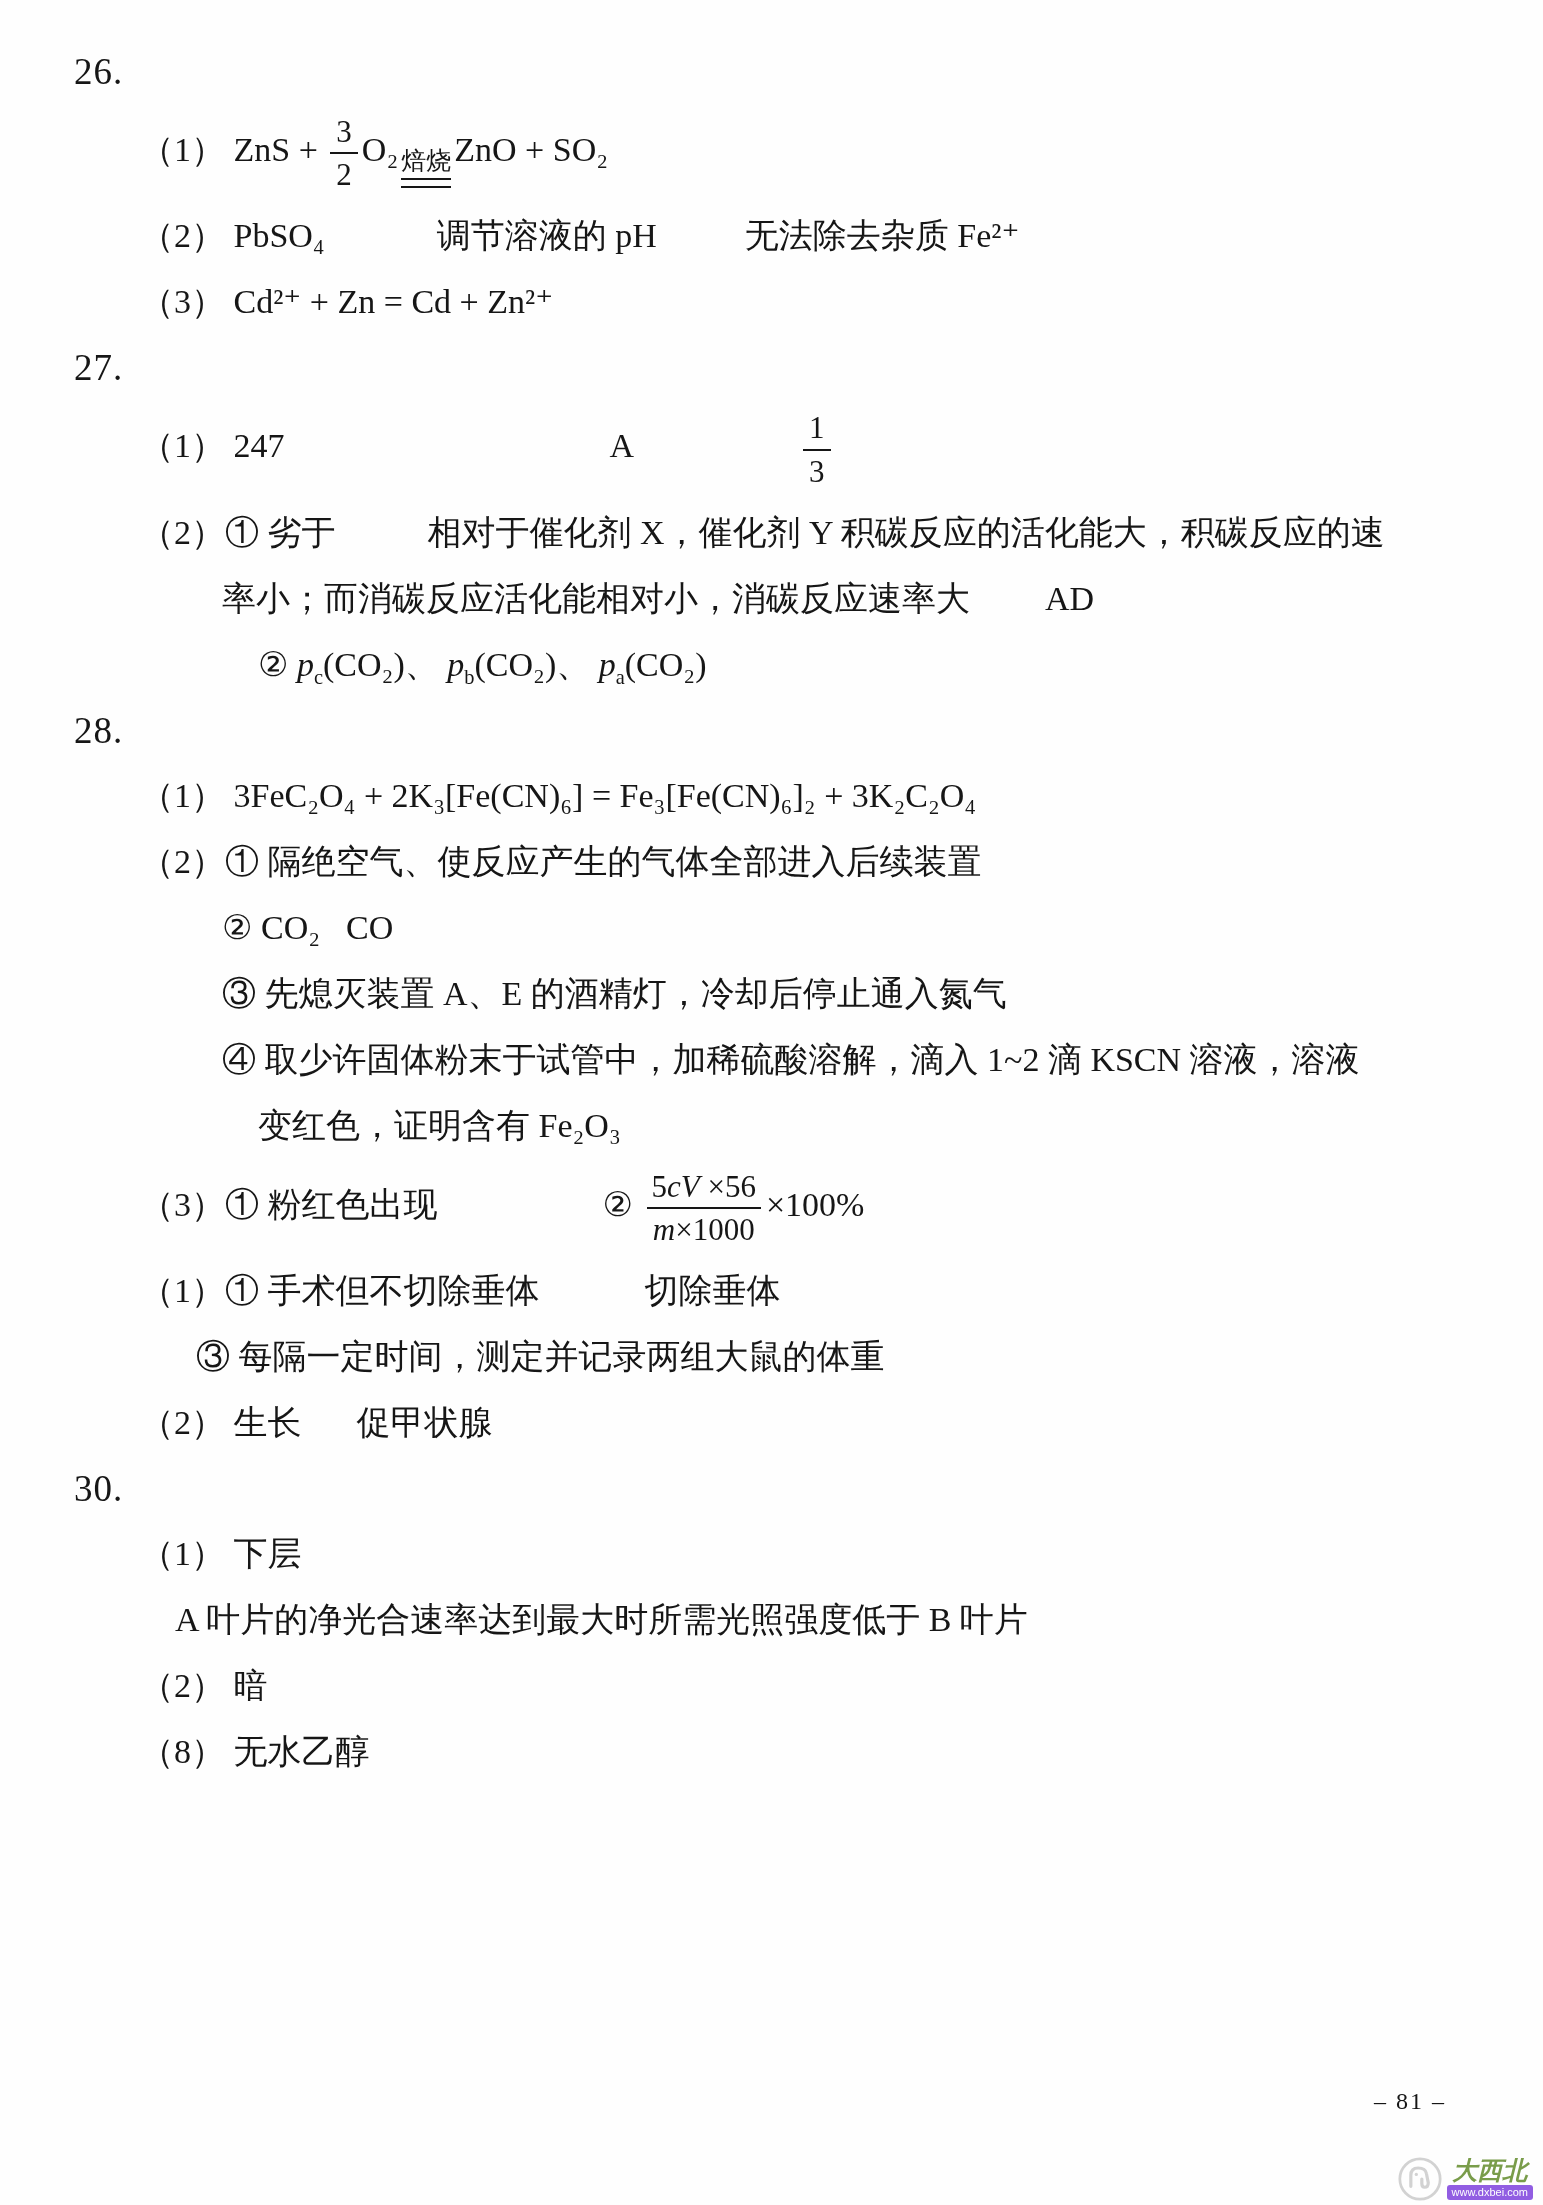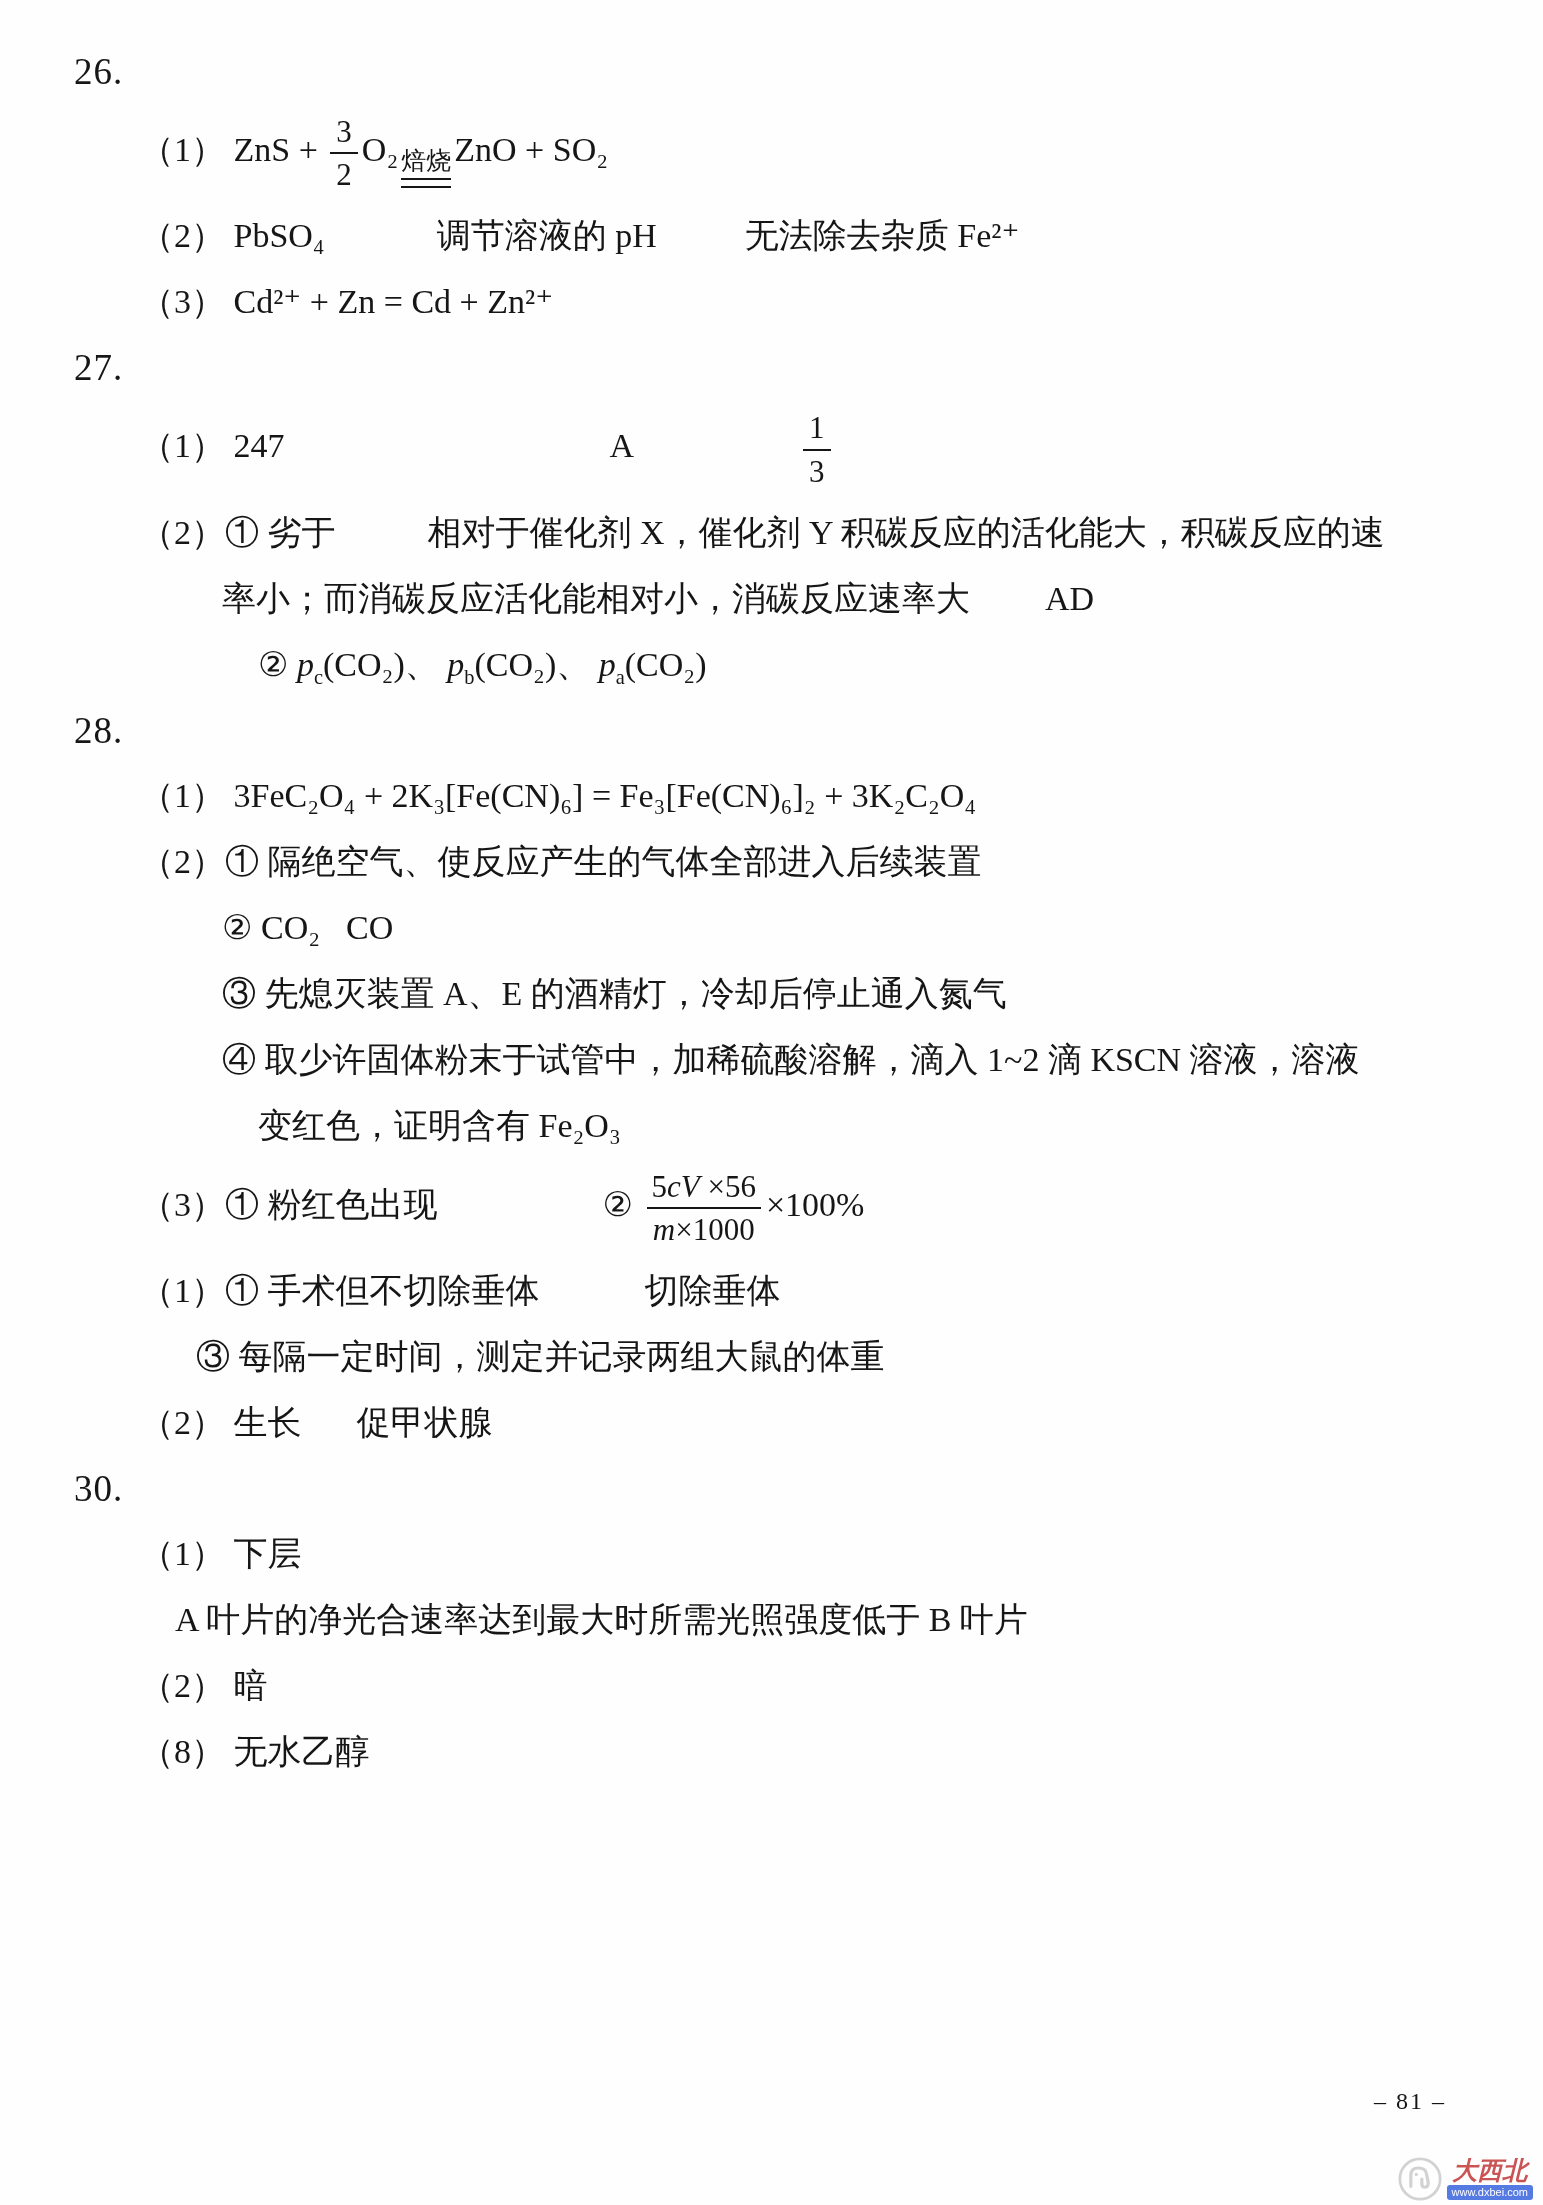--- a/index.html
+++ b/index.html
@@ -73,28 +73,28 @@
     align-items:center;
     gap:5px;
     opacity:0.75;
   }
   .wm-icon{width:44px;height:44px;}
   .wm-col{display:flex;flex-direction:column;align-items:center;}
   .wm-brand{
     font-size:25px;
     font-weight:bold;
     font-style:italic;
-    color:#b91c1c;
+    color:#4d7c0f;
     line-height:1;
     font-family:"Liberation Serif","DejaVu Serif",serif;
   }
   .wm-url{
     font-size:11px;
     color:#ffffff;
-    background:#1d4ed8;
+    background:#6d28d9;
     border-radius:3px;
     padding:1px 5px;
     margin-top:2px;
     line-height:1.2;
     font-family:"Liberation Sans","DejaVu Sans",sans-serif;
   }
 </style>
 </head>
 <body>
 

